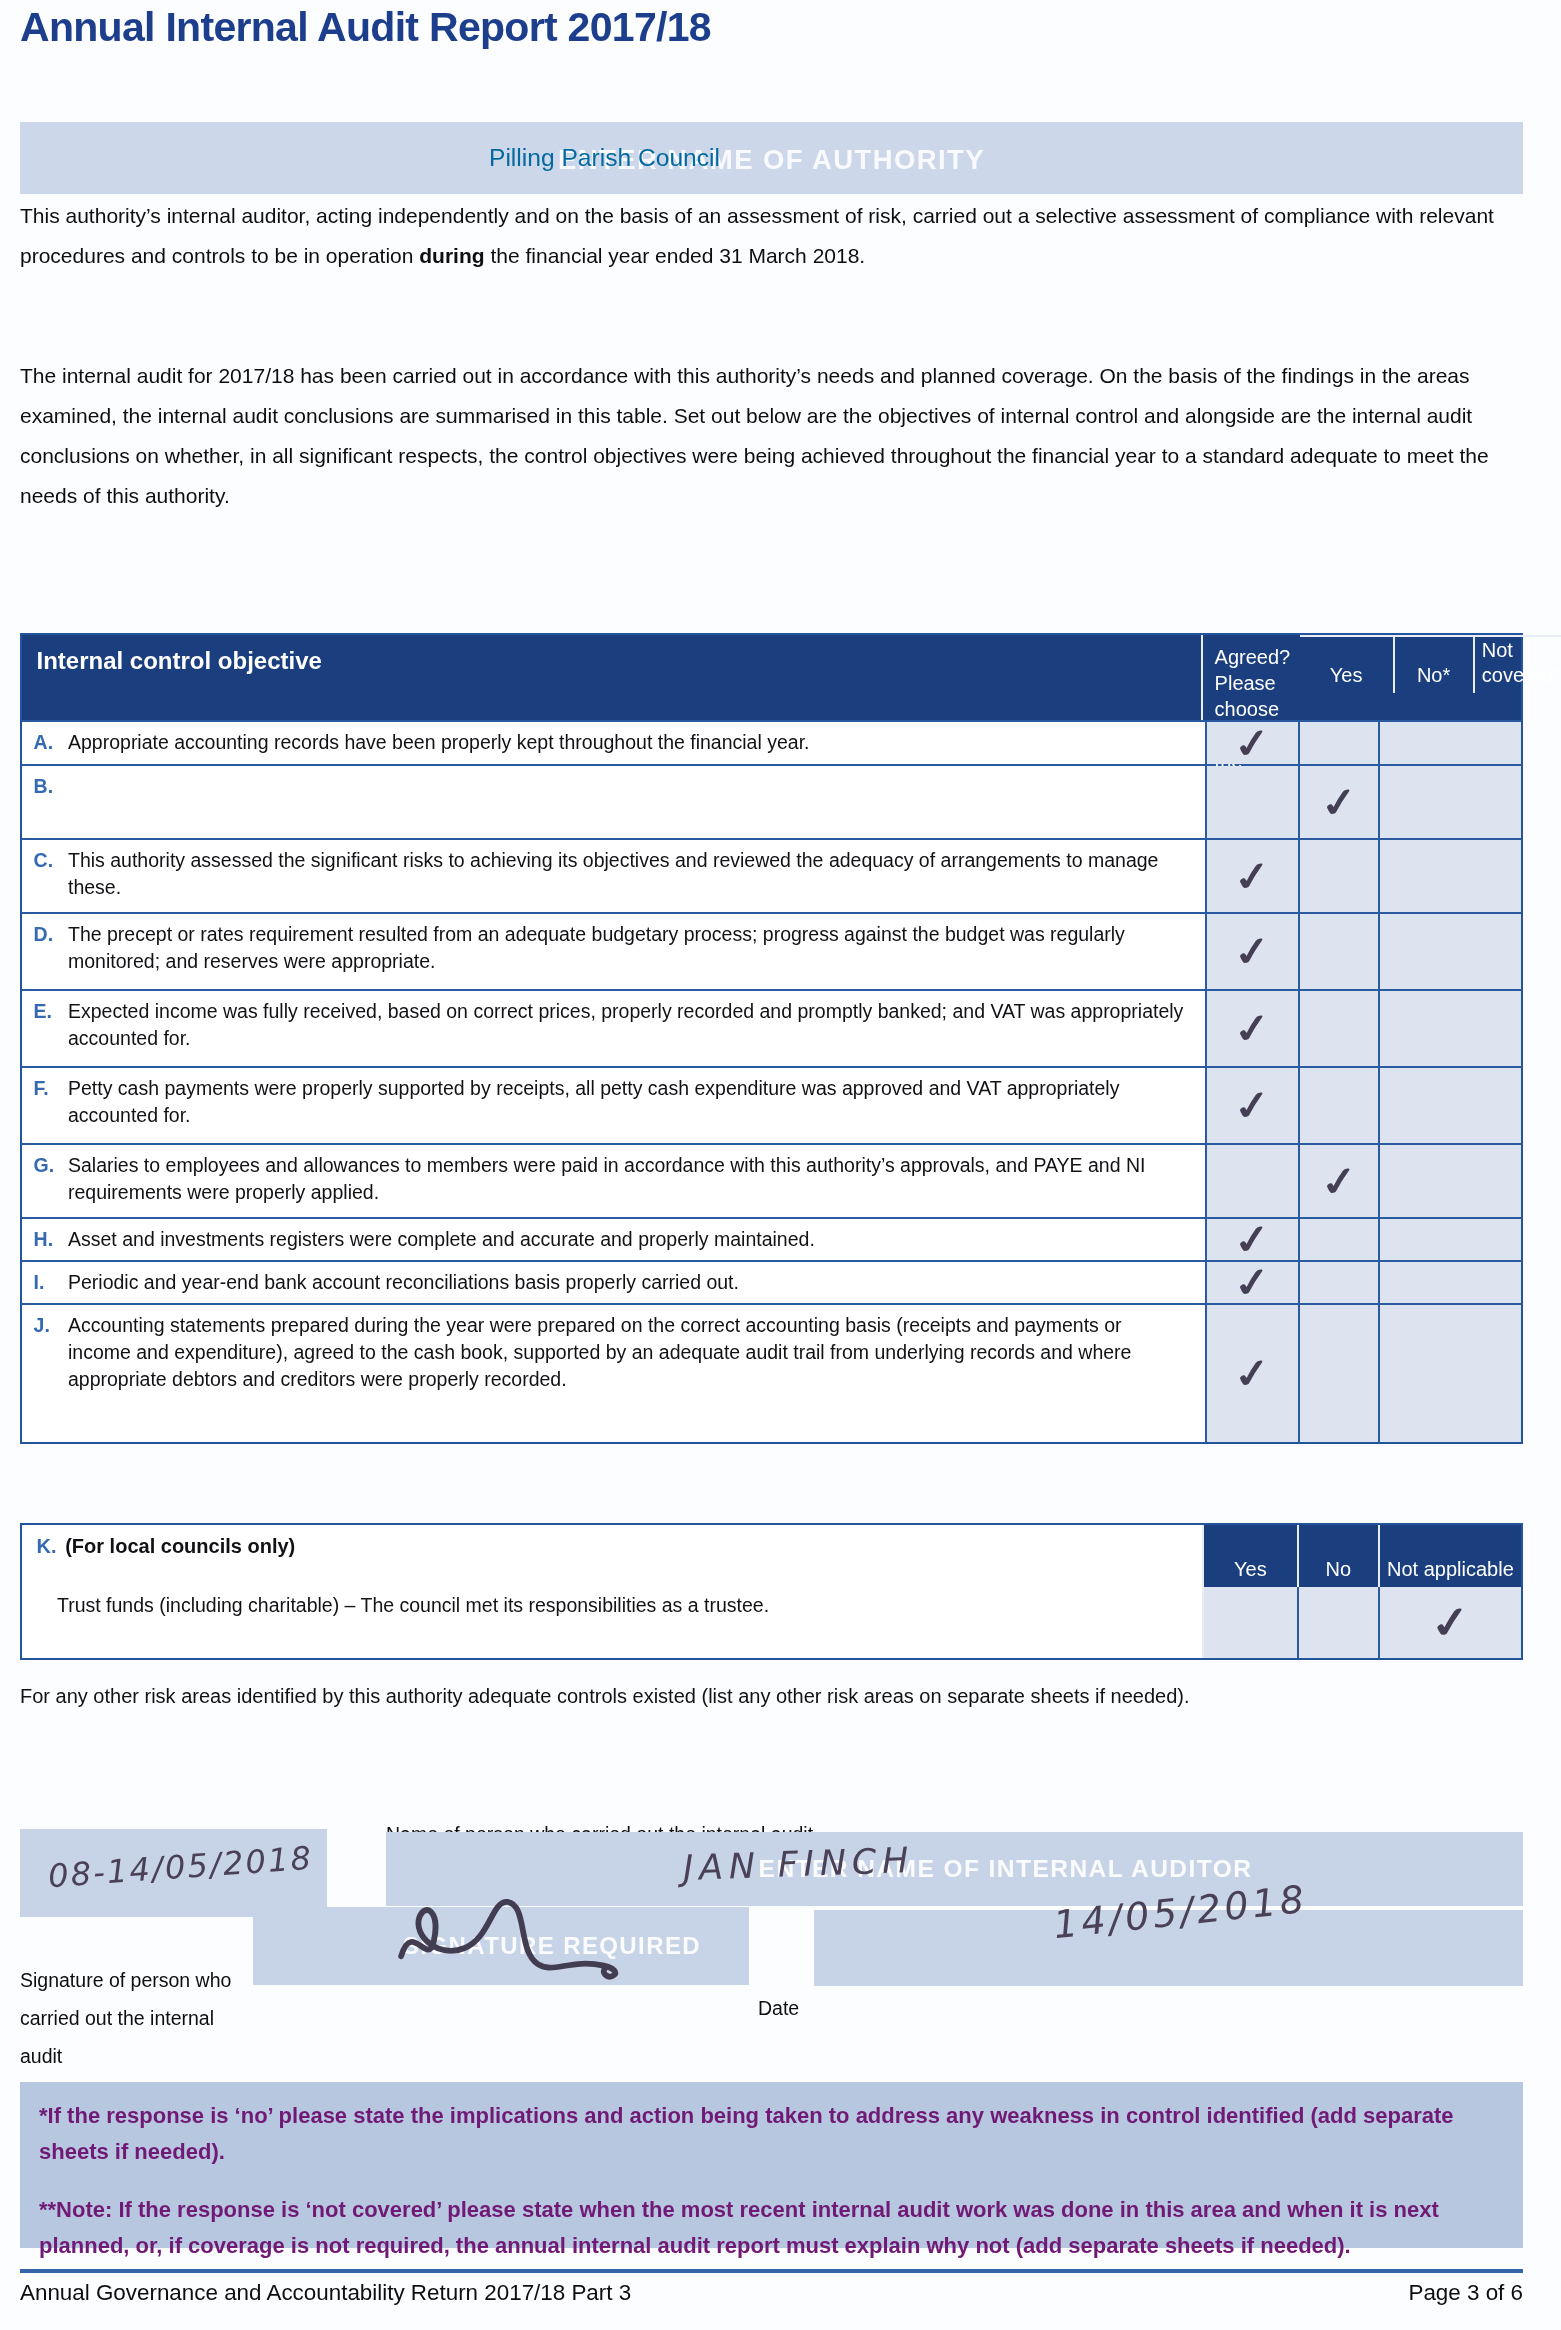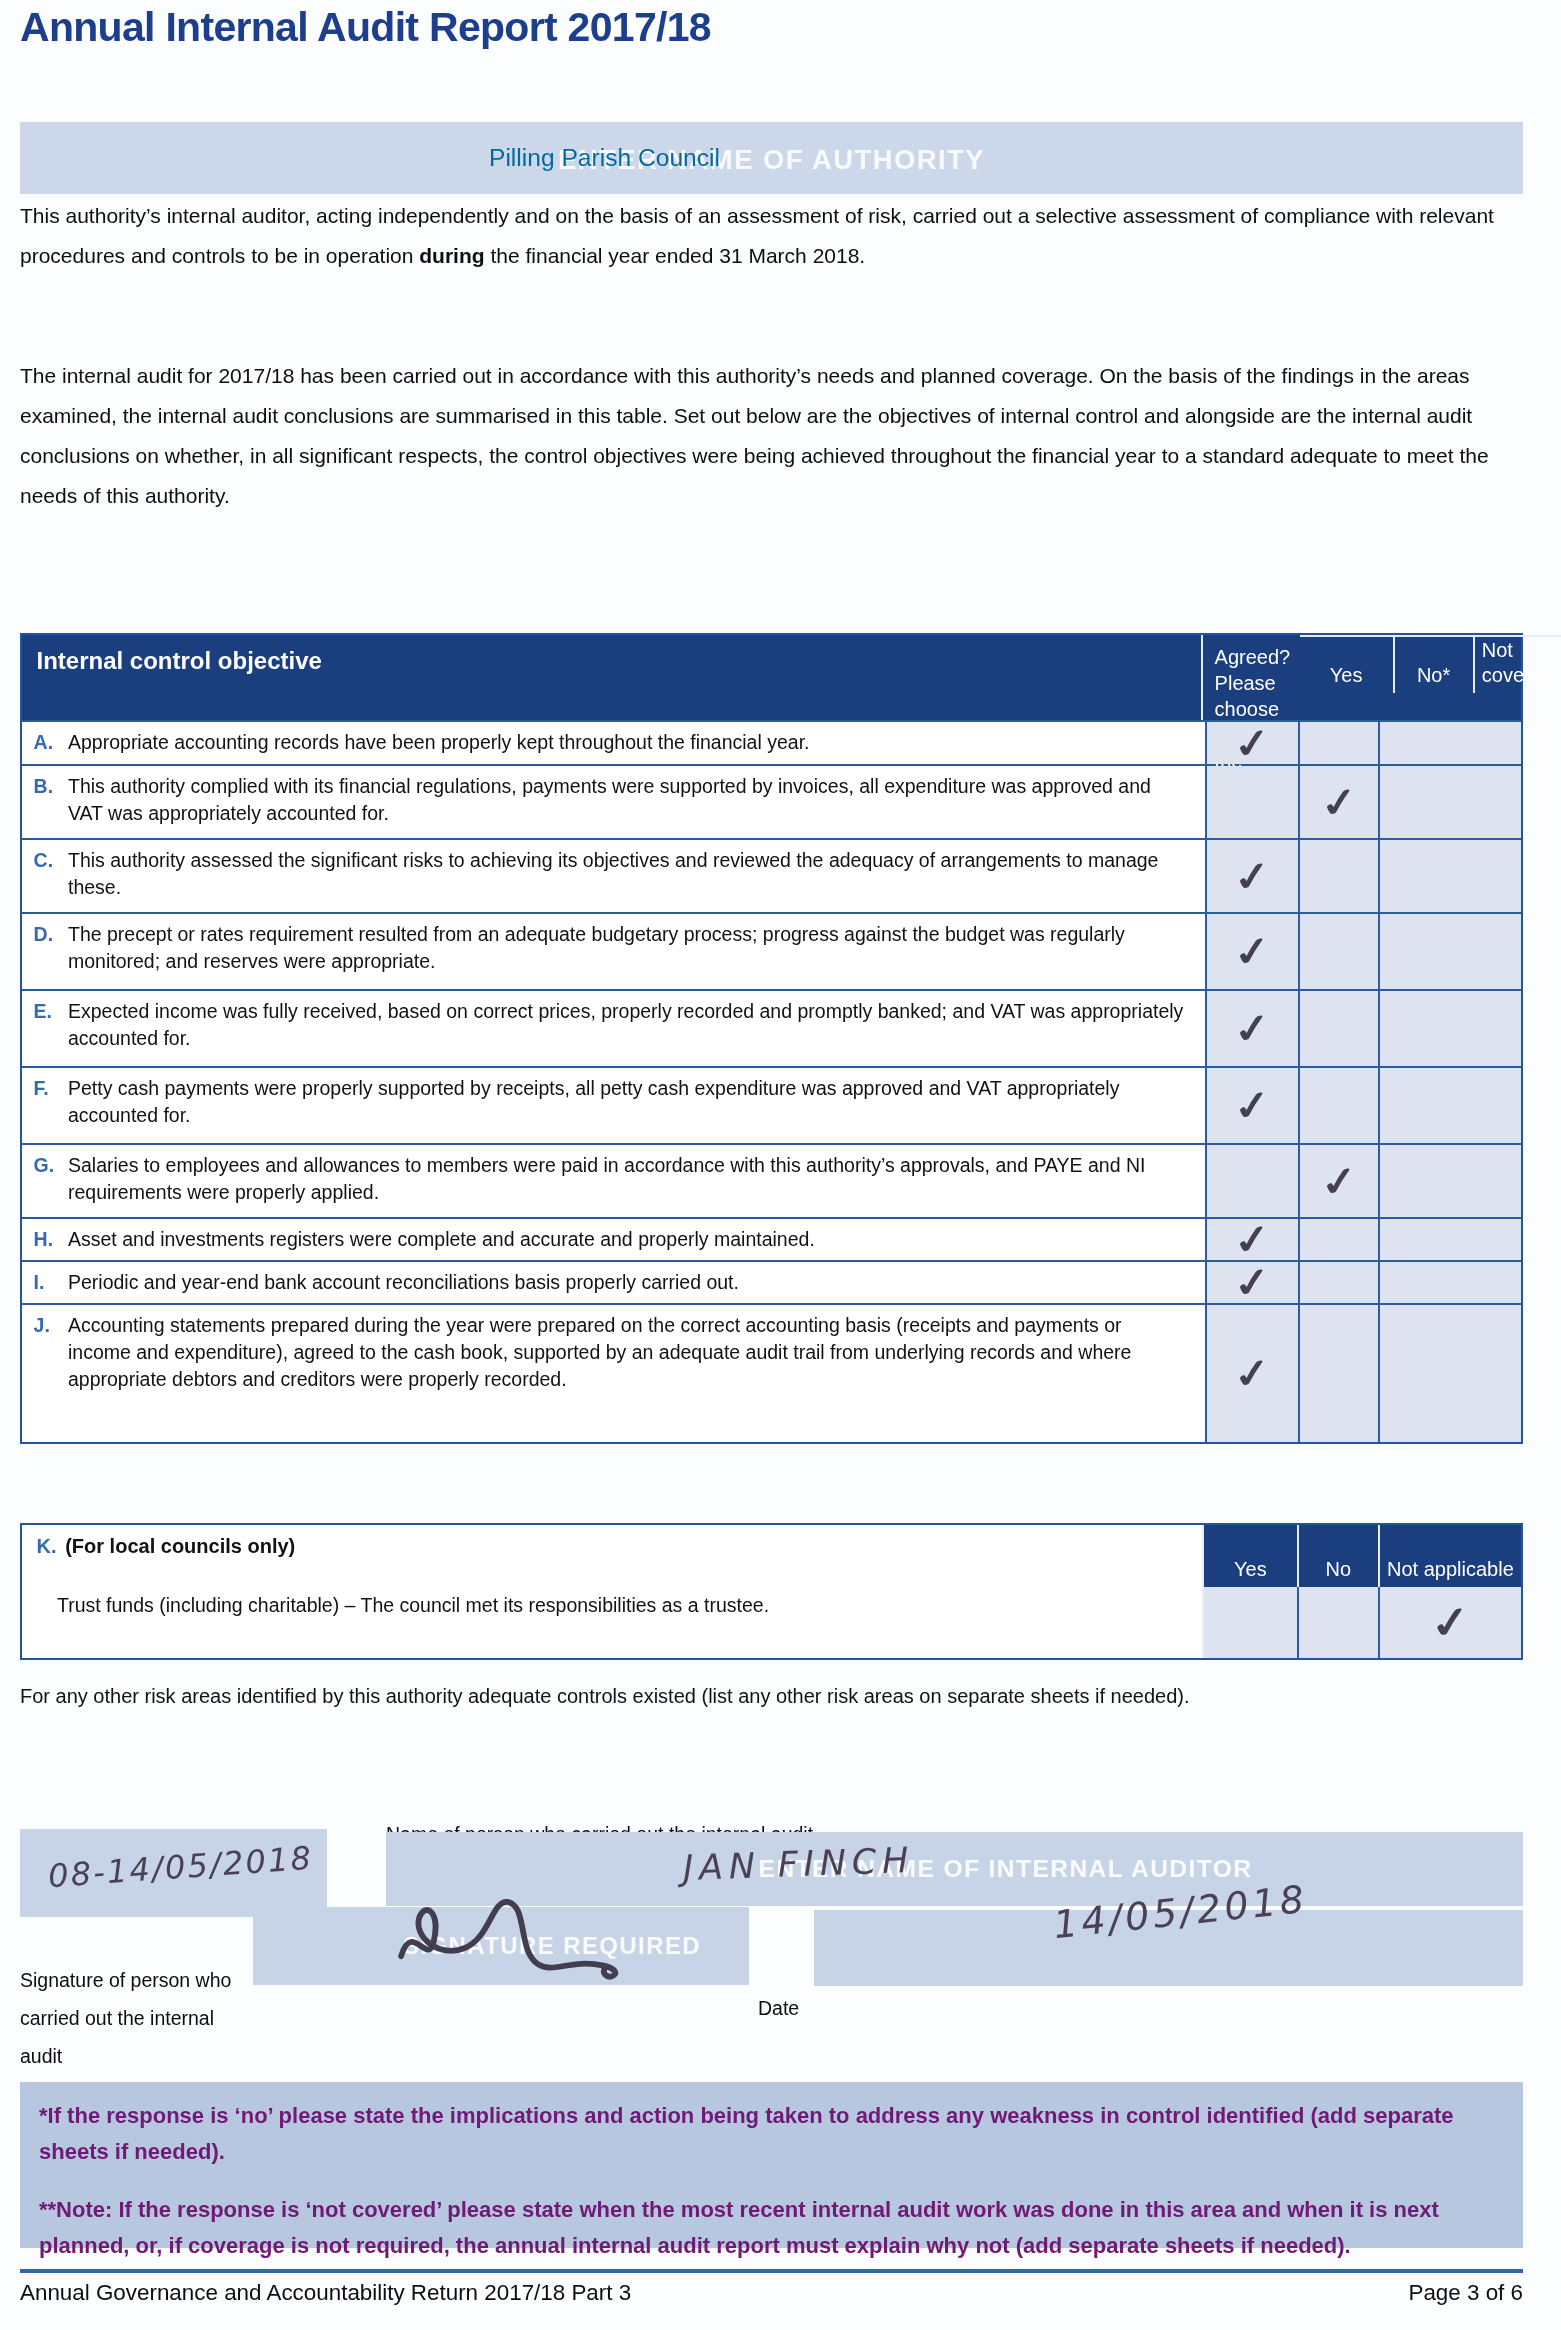--- a/index.html
+++ b/index.html
@@ -118,21 +118,21 @@
 
     <div class="ic-row" style="min-height:42px">
       <div class="ic-text"><span class="letter">A.</span><span>Appropriate accounting records have been properly kept throughout the financial year.</span></div>
       <div class="ic-cell c-yes">
           <span class="tick">✓</span>
         </div>
       <div class="ic-cell c-no"></div>
       <div class="ic-cell c-nc"></div>
     </div>
     <div class="ic-row" style="min-height:72px">
-      <div class="ic-text"><span class="letter">B.</span><span>This authority complied with its financial regulations, payments were supported by invoices, all expenditure was approved and VAT was appropriately accounted for.</span></div>
+      <div class="ic-text"><span class="letter">B.</span></div>
       <div class="ic-cell c-yes"></div>
       <div class="ic-cell c-no">
           <span class="tick">✓</span>
         </div>
       <div class="ic-cell c-nc"></div>
     </div>
     <div class="ic-row" style="min-height:72px">
       <div class="ic-text"><span class="letter">C.</span><span>This authority assessed the significant risks to achieving its objectives and reviewed the adequacy of arrangements to manage these.</span></div>
       <div class="ic-cell c-yes">
           <span class="tick">✓</span>

